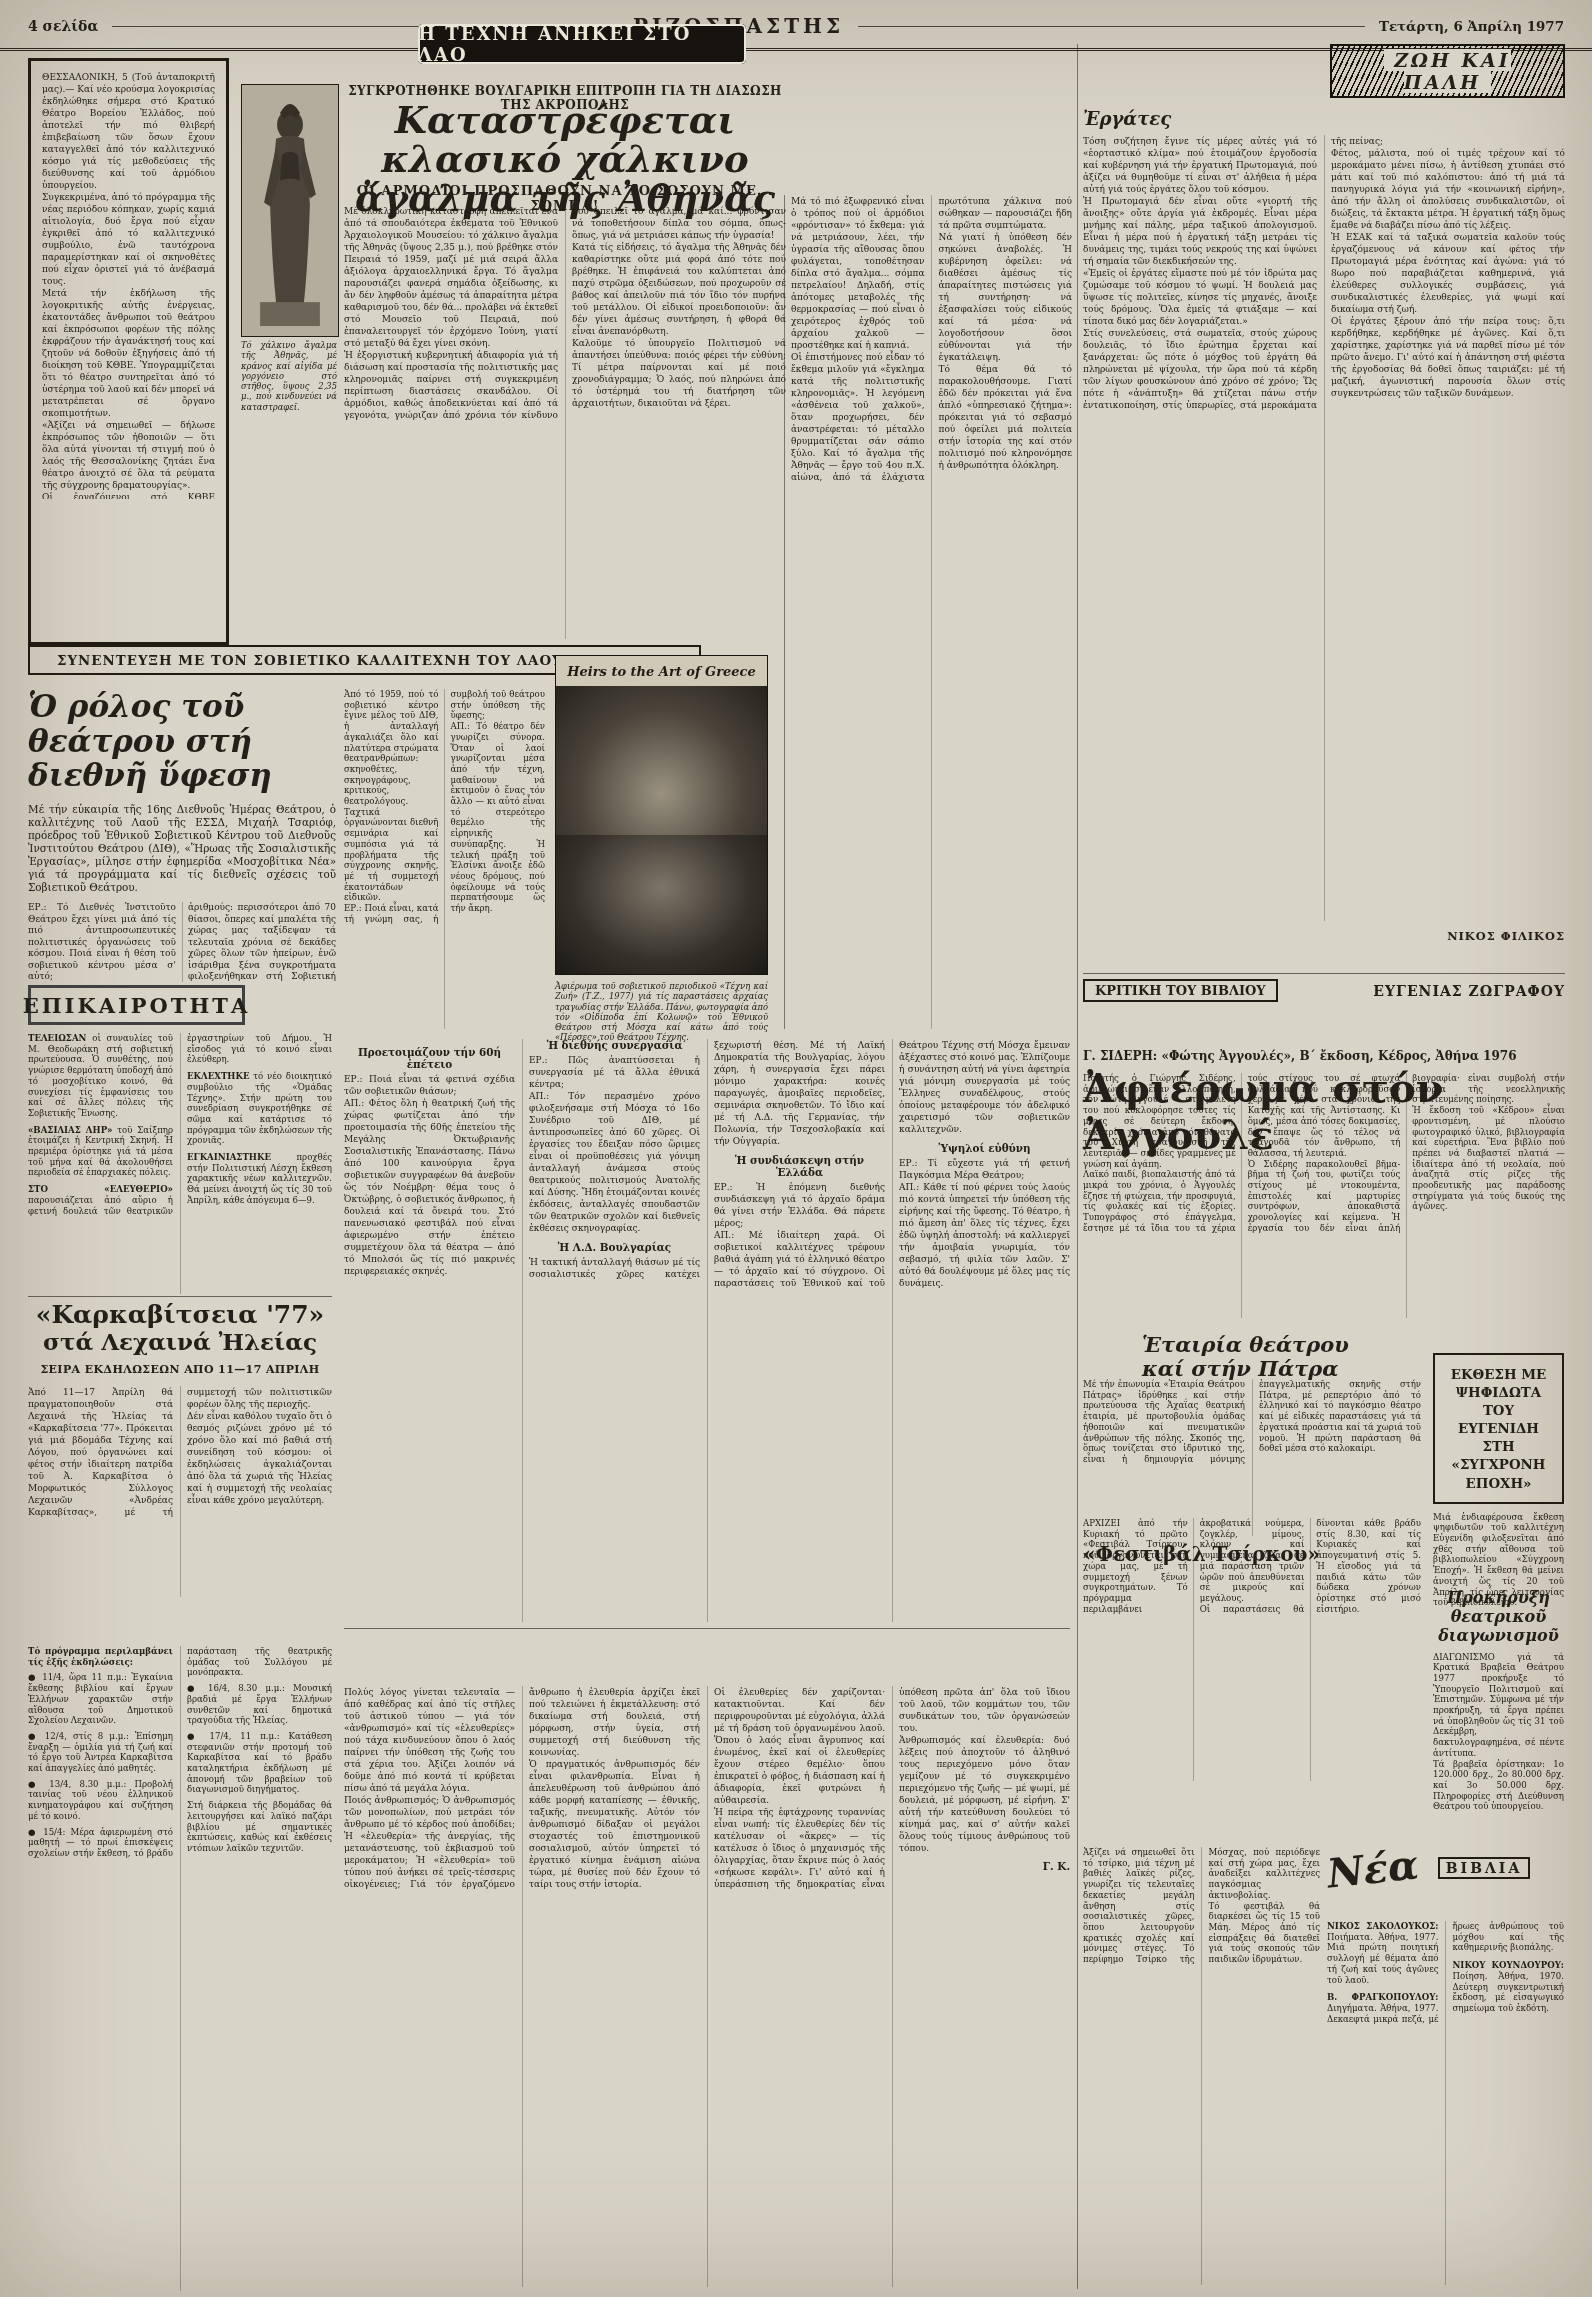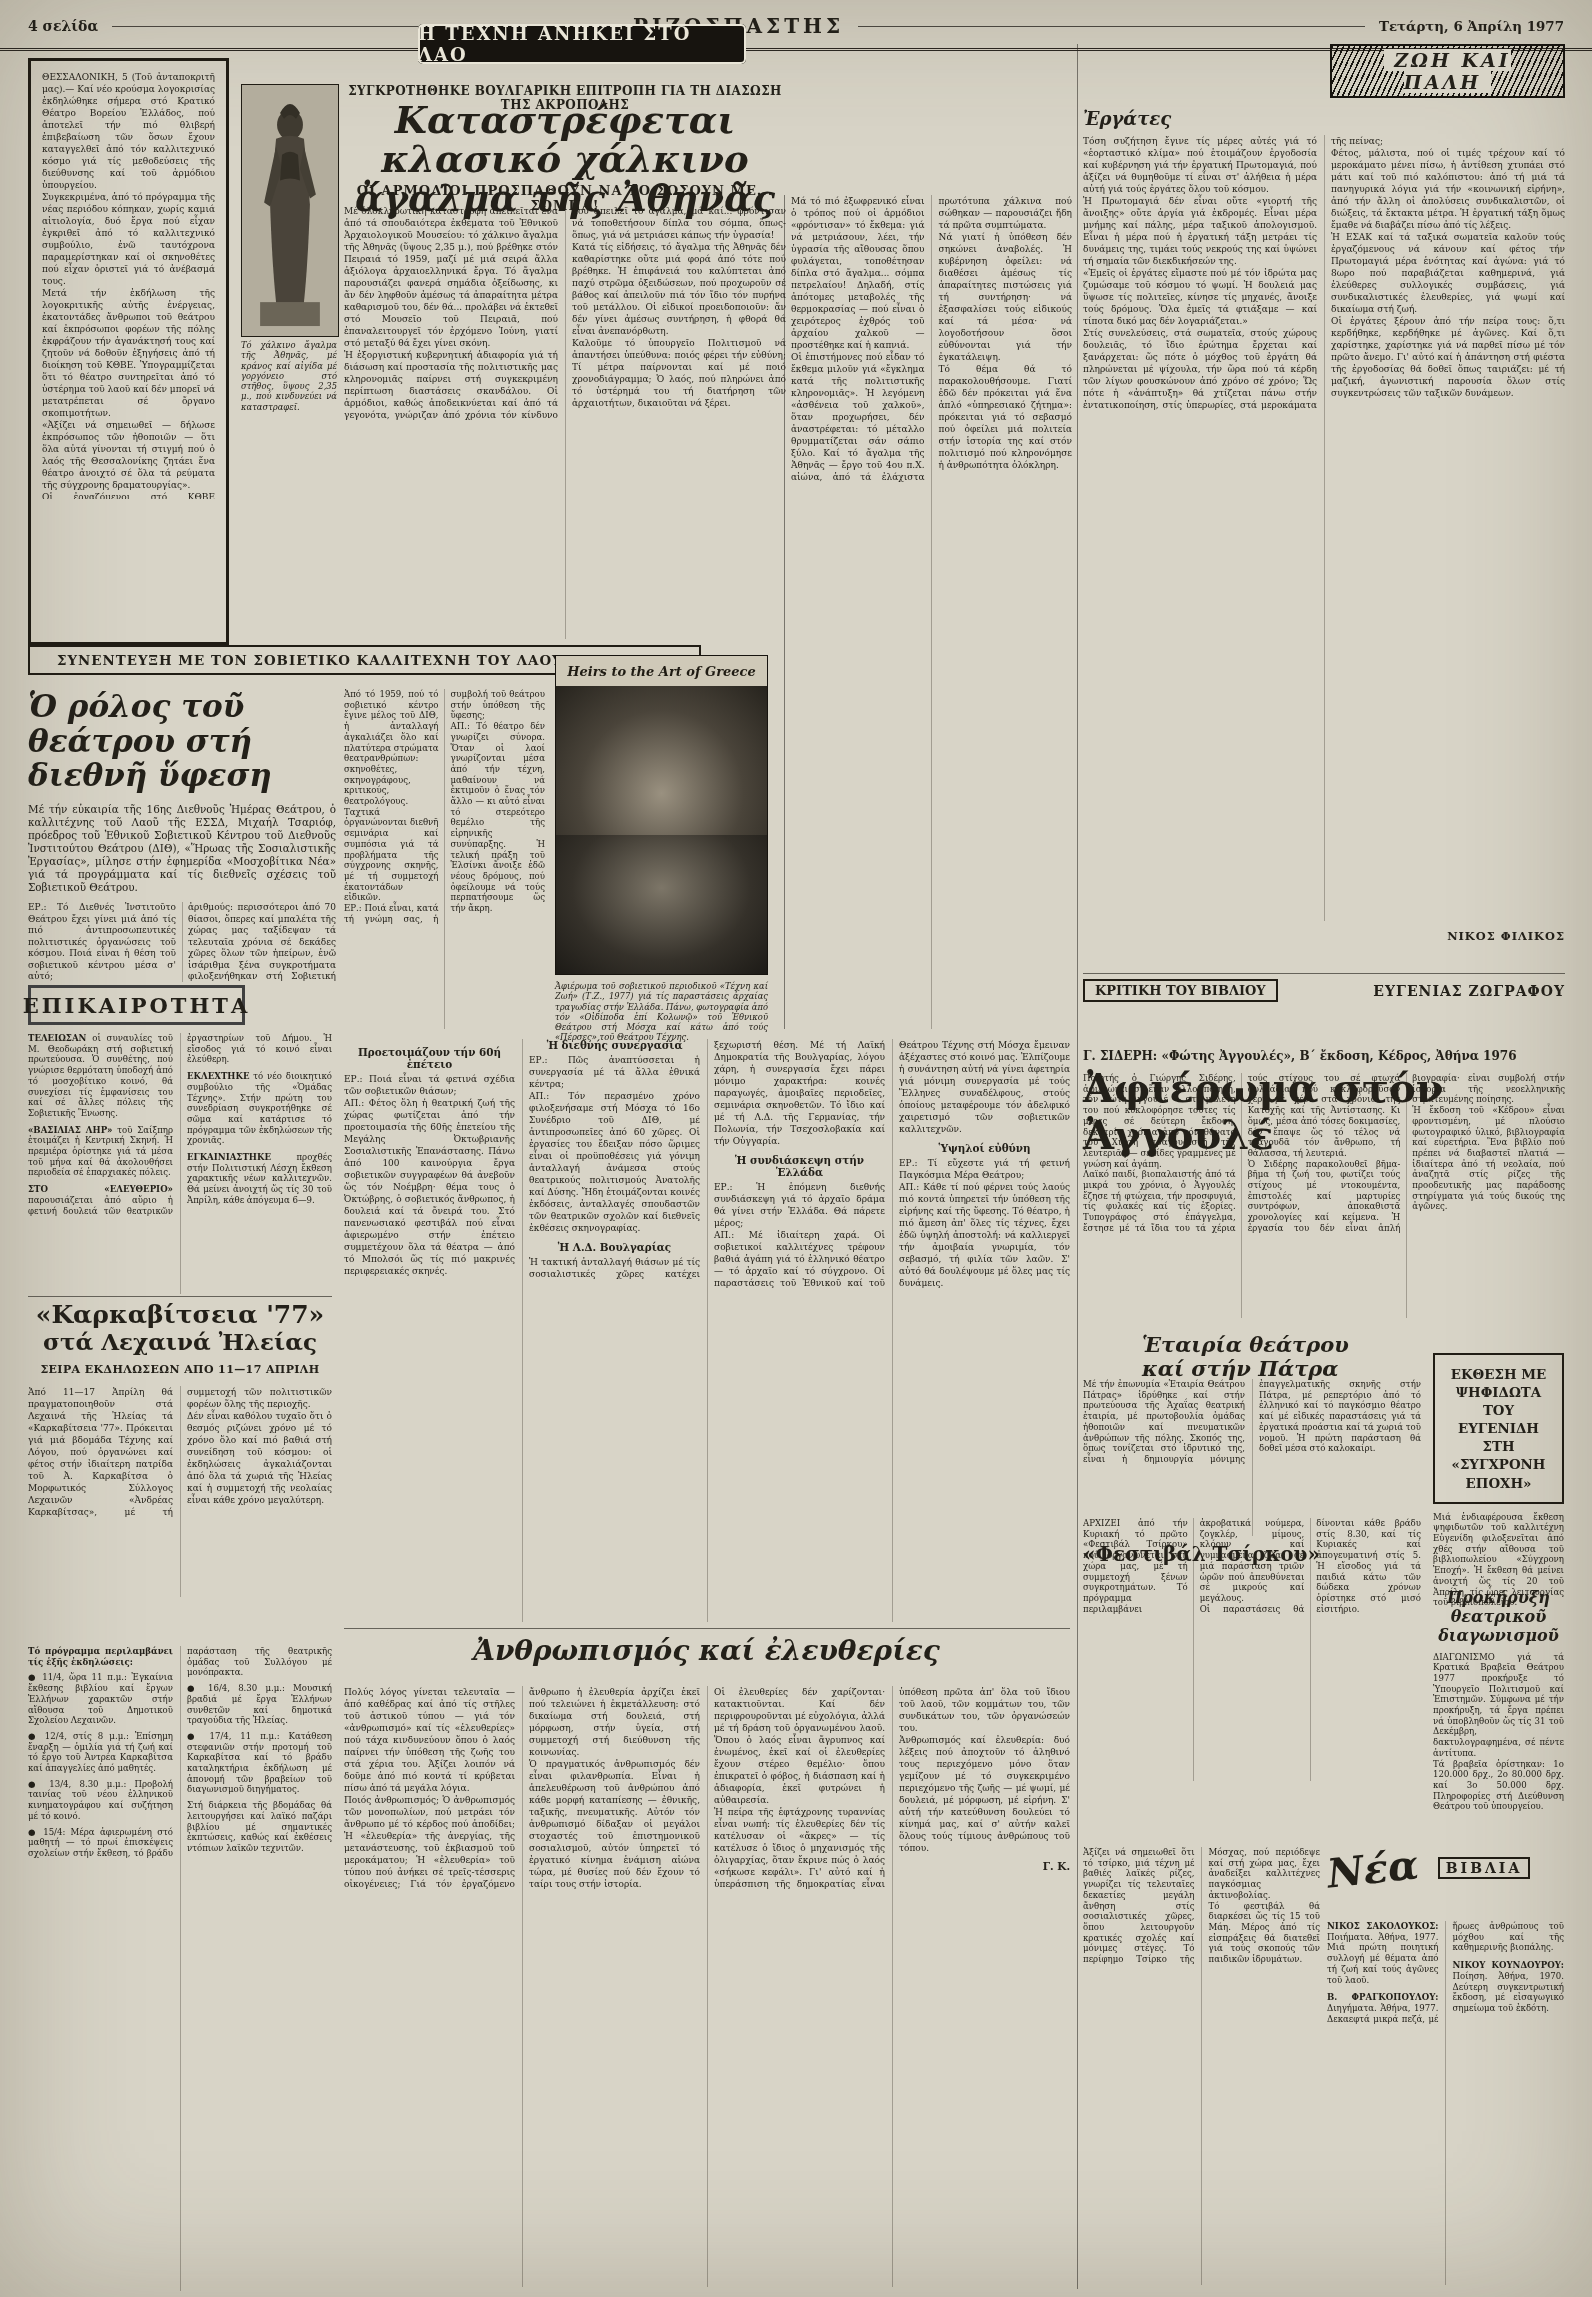--- a/index.html
+++ b/index.html
@@ -246,21 +246,20 @@
     <p>● 11/4, ὥρα 11 π.μ.: Ἐγκαίνια ἔκθεσης βιβλίου καί ἔργων Ἑλλήνων χαρακτῶν στήν αἴθουσα τοῦ Δημοτικοῦ Σχολείου Λεχαινῶν.</p>
     <p>● 12/4, στίς 8 μ.μ.: Ἐπίσημη ἔναρξη — ὁμιλία γιά τή ζωή καί τό ἔργο τοῦ Ἀντρέα Καρκαβίτσα καί ἀπαγγελίες ἀπό μαθητές.</p>
     <p>● 13/4, 8.30 μ.μ.: Προβολή ταινίας τοῦ νέου ἑλληνικοῦ κινηματογράφου καί συζήτηση μέ τό κοινό.</p>
     <p>● 15/4: Μέρα ἀφιερωμένη στό μαθητή — τό πρωί ἐπισκέψεις σχολείων στήν ἔκθεση, τό βράδυ παράσταση τῆς θεατρικῆς ὁμάδας τοῦ Συλλόγου μέ μονόπρακτα.</p>
     <p>● 16/4, 8.30 μ.μ.: Μουσική βραδιά μέ ἔργα Ἑλλήνων συνθετῶν καί δημοτικά τραγούδια τῆς Ἠλείας.</p>
     <p>● 17/4, 11 π.μ.: Κατάθεση στεφανιῶν στήν προτομή τοῦ Καρκαβίτσα καί τό βράδυ καταληκτήρια ἐκδήλωση μέ ἀπονομή τῶν βραβείων τοῦ διαγωνισμοῦ διηγήματος.</p>
     <p>Στή διάρκεια τῆς βδομάδας θά λειτουργήσει καί λαϊκό παζάρι βιβλίου μέ σημαντικές ἐκπτώσεις, καθώς καί ἐκθέσεις ντόπιων λαϊκῶν τεχνιτῶν.</p>
   </div>
 
   <div class="hline" style="left:344px;top:1628px;width:726px;"></div>
-  <h2 class="abs anth-h">Ἀνθρωπισμός καί ἐλευθερίες</h2>
   <div class="abs anth-b body-sm cols4" style="white-space:normal;">
     <div style="white-space:pre-line;">Πολύς λόγος γίνεται τελευταῖα — ἀπό καθέδρας καί ἀπό τίς στῆλες τοῦ ἀστικοῦ τύπου — γιά τόν «ἀνθρωπισμό» καί τίς «ἐλευθερίες» πού τάχα κινδυνεύουν ὅπου ὁ λαός παίρνει τήν ὑπόθεση τῆς ζωῆς του στά χέρια του. Ἀξίζει λοιπόν νά δοῦμε ἀπό πιό κοντά τί κρύβεται πίσω ἀπό τά μεγάλα λόγια.
 Ποιός ἀνθρωπισμός; Ὁ ἀνθρωπισμός τῶν μονοπωλίων, πού μετράει τόν ἄνθρωπο μέ τό κέρδος πού ἀποδίδει; Ἡ «ἐλευθερία» τῆς ἀνεργίας, τῆς μετανάστευσης, τοῦ ἐκβιασμοῦ τοῦ μεροκάματου; Ἡ «ἐλευθερία» τοῦ τύπου πού ἀνήκει σέ τρεῖς-τέσσερις οἰκογένειες; Γιά τόν ἐργαζόμενο ἄνθρωπο ἡ ἐλευθερία ἀρχίζει ἐκεῖ πού τελειώνει ἡ ἐκμετάλλευση: στό δικαίωμα στή δουλειά, στή μόρφωση, στήν ὑγεία, στή συμμετοχή στή διεύθυνση τῆς κοινωνίας.
 Ὁ πραγματικός ἀνθρωπισμός δέν εἶναι φιλανθρωπία. Εἶναι ἡ ἀπελευθέρωση τοῦ ἀνθρώπου ἀπό κάθε μορφή καταπίεσης — ἐθνικῆς, ταξικῆς, πνευματικῆς. Αὐτόν τόν ἀνθρωπισμό δίδαξαν οἱ μεγάλοι στοχαστές τοῦ ἐπιστημονικοῦ σοσιαλισμοῦ, αὐτόν ὑπηρετεῖ τό ἐργατικό κίνημα ἑνάμιση αἰώνα τώρα, μέ θυσίες πού δέν ἔχουν τό ταίρι τους στήν ἱστορία.
 Οἱ ἐλευθερίες δέν χαρίζονται· κατακτιοῦνται. Καί δέν περιφρουροῦνται μέ εὐχολόγια, ἀλλά μέ τή δράση τοῦ ὀργανωμένου λαοῦ. Ὅπου ὁ λαός εἶναι ἄγρυπνος καί ἑνωμένος, ἐκεῖ καί οἱ ἐλευθερίες ἔχουν στέρεο θεμέλιο· ὅπου ἐπικρατεῖ ὁ φόβος, ἡ διάσπαση καί ἡ ἀδιαφορία, ἐκεῖ φυτρώνει ἡ αὐθαιρεσία.
 Ἡ πείρα τῆς ἑφτάχρονης τυραννίας εἶναι νωπή: τίς ἐλευθερίες δέν τίς κατέλυσαν οἱ «ἄκρες» — τίς κατέλυσε ὁ ἴδιος ὁ μηχανισμός τῆς ὀλιγαρχίας, ὅταν ἔκρινε πώς ὁ λαός «σήκωσε κεφάλι». Γι' αὐτό καί ἡ ὑπεράσπιση τῆς δημοκρατίας εἶναι ὑπόθεση πρῶτα ἀπ' ὅλα τοῦ ἴδιου τοῦ λαοῦ, τῶν κομμάτων του, τῶν συνδικάτων του, τῶν ὀργανώσεών του.
 Ἀνθρωπισμός καί ἐλευθερία: δυό λέξεις πού ἀποχτοῦν τό ἀληθινό τους περιεχόμενο μόνο ὅταν γεμίζουν μέ τό συγκεκριμένο περιεχόμενο τῆς ζωῆς — μέ ψωμί, μέ δουλειά, μέ μόρφωση, μέ εἰρήνη. Σ' αὐτή τήν κατεύθυνση δουλεύει τό κίνημά μας, καί σ' αὐτήν καλεῖ ὅλους τούς τίμιους ἀνθρώπους τοῦ τόπου.</div>
     <p class="sig">Γ. Κ.</p>
   </div>
 

